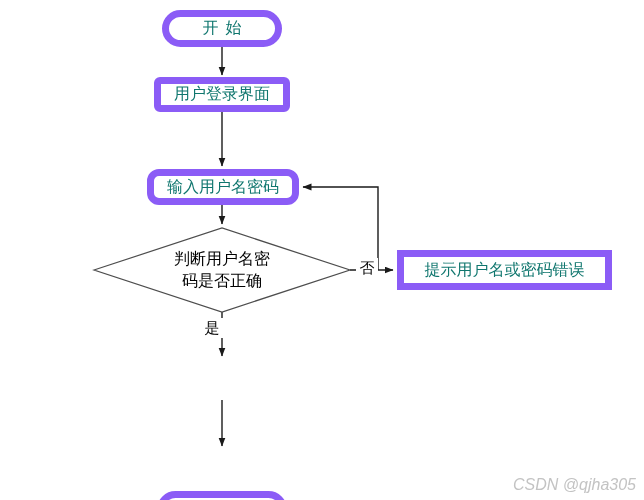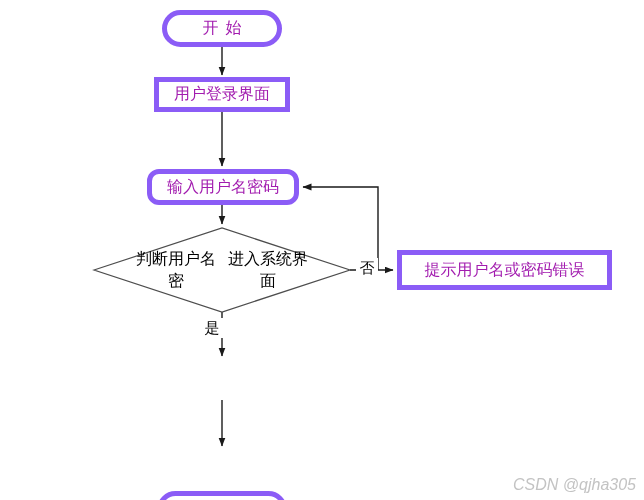--- a/index.html
+++ b/index.html
@@ -18,40 +18,41 @@
   .connectors {
     position: absolute;
     left: 0;
     top: 0;
     z-index: 0;
   }
   .node {
     position: absolute;
     box-sizing: border-box;
     background: #ffffff;
-    border: 5px solid #8b5cf6;
+    border: 7px solid #8b5cf6;
     display: flex;
     align-items: center;
     justify-content: center;
     font-size: 16px;
-    color: #a21caf;
+    color: #0f766e;
     z-index: 2;
     text-align: center;
     line-height: 1.3;
   }
   .stadium {
     border-radius: 19px;
   }
   .stadium .label {
     letter-spacing: 7px;
     margin-right: -7px;
   }
   .decision-label {
     position: absolute;
     display: flex;
+    flex-direction: column;
     align-items: center;
     justify-content: center;
     font-size: 16px;
     color: #000;
     z-index: 2;
     line-height: 22px;
     text-align: center;
   }
   .edge-label {
     position: absolute;
@@ -114,31 +115,31 @@
     <line x1="222" y1="400" x2="222" y2="446" stroke="#1a1a1a" stroke-width="1.4" marker-end="url(#arrow)"></line>
 
     <polygon points="94,270 222,228 350,270 222,312" fill="#ffffff" stroke="#4d4d4d" stroke-width="1.2"></polygon>
   </svg>
 
 
   <div class="node stadium" style="left:162px; top:10px; width:120px; height:37px;">
     <span class="label">开始</span>
   </div>
 
-  <div class="node" style="left:154px; top:77px; width:136px; height:35px;">
+  <div class="node" style="left:154px; top:77px; width:136px; height:35px;border-radius:6px;">
     <span class="label">用户登录界面</span>
   </div>
 
   <div class="node" style="left:147px; top:169px; width:152px; height:36px;border-radius:12px;">
     <span class="label">输入用户名密码</span>
   </div>
 
   <div class="decision-label" style="left:130px; top:246px; width:184px; height:48px;">
     <span>判断用户名密</span>
-    <span>进入系统界面</span>
+    <span>码是否正确</span>
   </div>
 
   <div class="edge-label" style="left:356px; top:258px; width:22px;">否</div>
 
   <div class="node" style="left:397px; top:250px; width:215px; height:40px;">
     <span class="label">提示用户名或密码错误</span>
   </div>
 
   <div class="edge-label" style="left:201px; top:318px; width:22px;">是</div>
 

